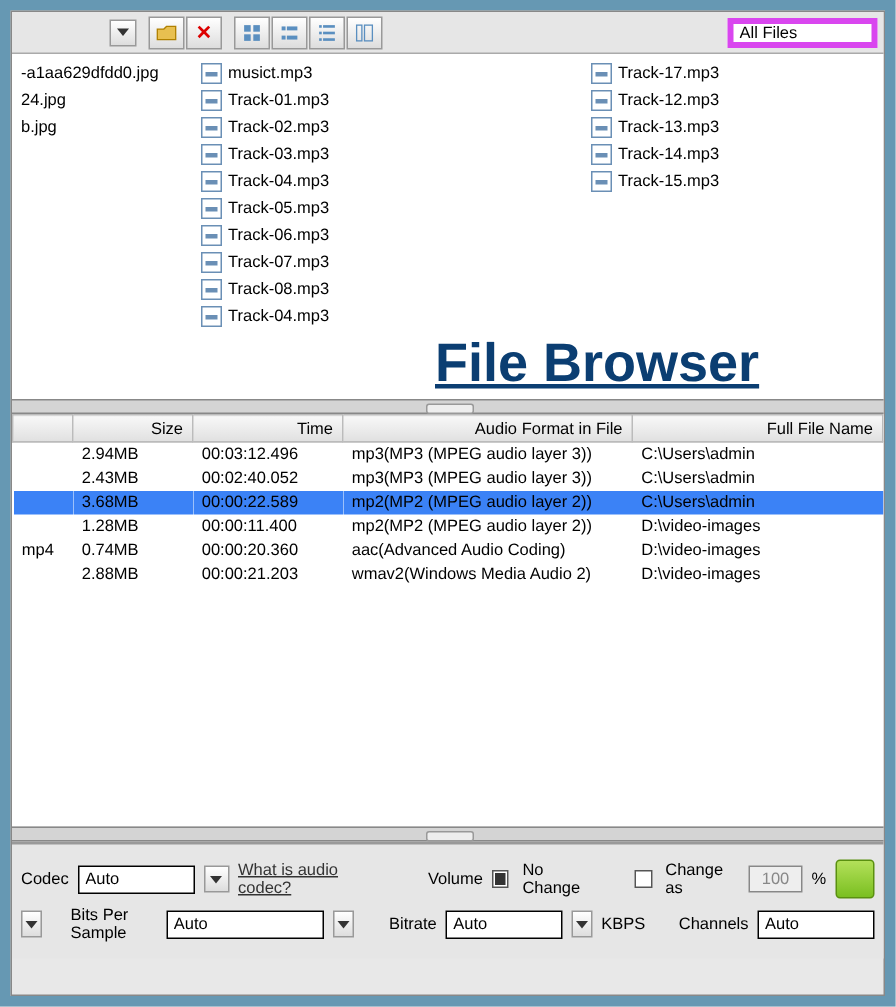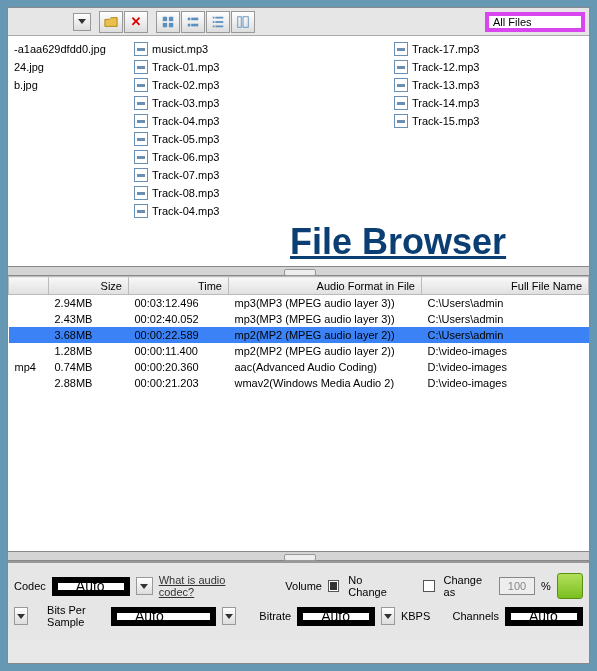--- a/index.html
+++ b/index.html
@@ -29,21 +29,21 @@
 th{background:linear-gradient(#f8f8f8,#e0e0e0);border:1px solid #bbb;text-align:right;padding:2px 6px;font-weight:normal;height:18px}
 td{padding:1px 6px;white-space:nowrap;overflow:hidden;height:16px}
 .col-ext{width:40px}
 .col-size{width:80px}
 .col-time{width:100px}
 .col-fmt{width:193px}
 tbody tr:nth-child(3){background:#3b82f6}
 .controls{background:#e6e6e6;padding:8px 6px;border-top:2px solid #999}
 .crow{display:flex;align-items:center;gap:6px;height:30px}
 .crow label{font-size:11px}
-.csel{height:19px;border:6px solid #000000;background:#fff;padding:0 18px;font-size:14px}
+.csel{height:19px;border:1px solid #000000;background:#fff;padding:0 4px;font-size:11px}
 .csel.w80{width:78px}
 .csel.w110{width:105px}
 .link{text-decoration:underline;color:#333;cursor:pointer}
 .chk{width:12px;height:12px;border:1px solid #555;background:#fff;display:inline-block;position:relative;margin-right:3px}
 .chk.on::after{content:"";position:absolute;inset:1px;background:#333}
 .num{width:36px;height:18px;border:1px solid #888;background:#eee;color:#888;text-align:center;padding:1px}
 .gobtn{width:28px;height:26px;background:linear-gradient(#b3e05a,#7abf20);border:1px solid #5a9010;border-radius:3px;margin-left:auto}
 .darr{width:18px;height:18px;border:1px solid #999;display:inline-flex;align-items:center;justify-content:center;background:linear-gradient(#fff,#ddd)}
 .darr::after{content:"";border-left:4px solid transparent;border-right:4px solid transparent;border-top:5px solid #333}
 </style>

